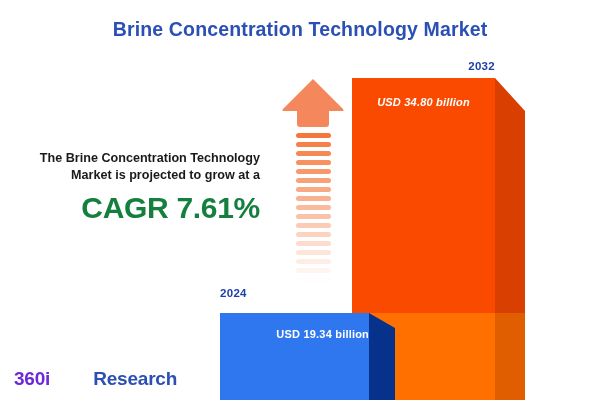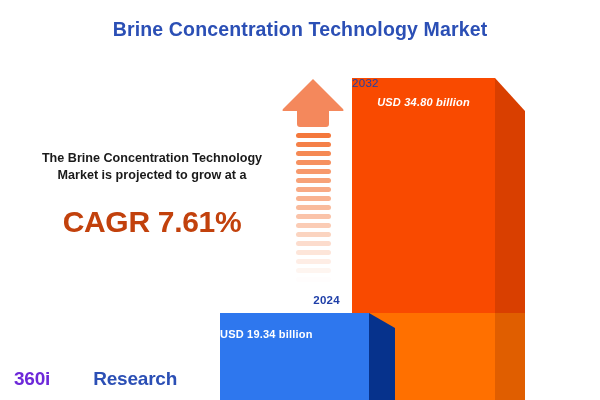--- a/index.html
+++ b/index.html
@@ -83,26 +83,25 @@
     font-weight: bold;
     color: #ffffff;
     letter-spacing: 0.2px;
     font-style: italic;
   }
   #label-2032 {
     position: absolute;
     left: 352px;
     top: 60px;
     width: 143px;
-    text-align: left;
+    text-align: right;
     font-size: 11.5px;
-    font-weight: normal;
+    font-weight: bold;
     color: #1F3FA8;
     letter-spacing: 0.3px;
-    margin-top: 17px;
   }
 
   
   #bar-2024 {
     position: absolute;
     left: 220px;
     top: 313px;
     width: 149px;
     height: 87px;
     background: #2E77EE;
@@ -114,32 +113,32 @@
     width: 26px;
     height: 87px;
     background: #06328C;
     clip-path: polygon(0 0, 100% 15px, 100% 100%, 0 100%);
   }
   #bar-2024-value {
     position: absolute;
     left: 220px;
     top: 328px;
     width: 149px;
-    text-align: left;
+    text-align: right;
     font-size: 11px;
     font-weight: bold;
     color: #ffffff;
     letter-spacing: 0.2px;
   }
   #label-2024 {
     position: absolute;
     left: 220px;
-    top: 294px;
+    top: 287px;
     width: 120px;
-    text-align: right;
+    text-align: left;
     font-size: 11.5px;
     font-weight: bold;
     color: #1F3FA8;
     letter-spacing: 0.3px;
   }
 
   
   #growth-arrow {
     position: absolute;
     left: 281px;
@@ -162,36 +161,36 @@
   .arrow-rung {
     width: 35px;
     height: 5px;
     border-radius: 3px;
     margin-bottom: 4px;
   }
 
   
   #cagr-block {
     position: absolute;
-    left: 28px;
+    left: 12px;
     top: 150px;
     width: 248px;
-    text-align: center;
+    text-align: right;
   }
   #cagr-description {
     font-size: 12.6px;
     font-weight: bold;
     line-height: 17px;
     color: #1A1A1A;
   }
   #cagr-value {
-    margin-top: 21px;
+    margin-top: 7px;
     font-size: 30px;
     font-weight: bold;
-    color: #c2410c;
+    color: #15803d;
     letter-spacing: -0.3px;
   }
 
   
   #brand-logo {
     position: absolute;
     left: 14px;
     top: 368px;
     font-size: 19px;
     font-weight: bold;

